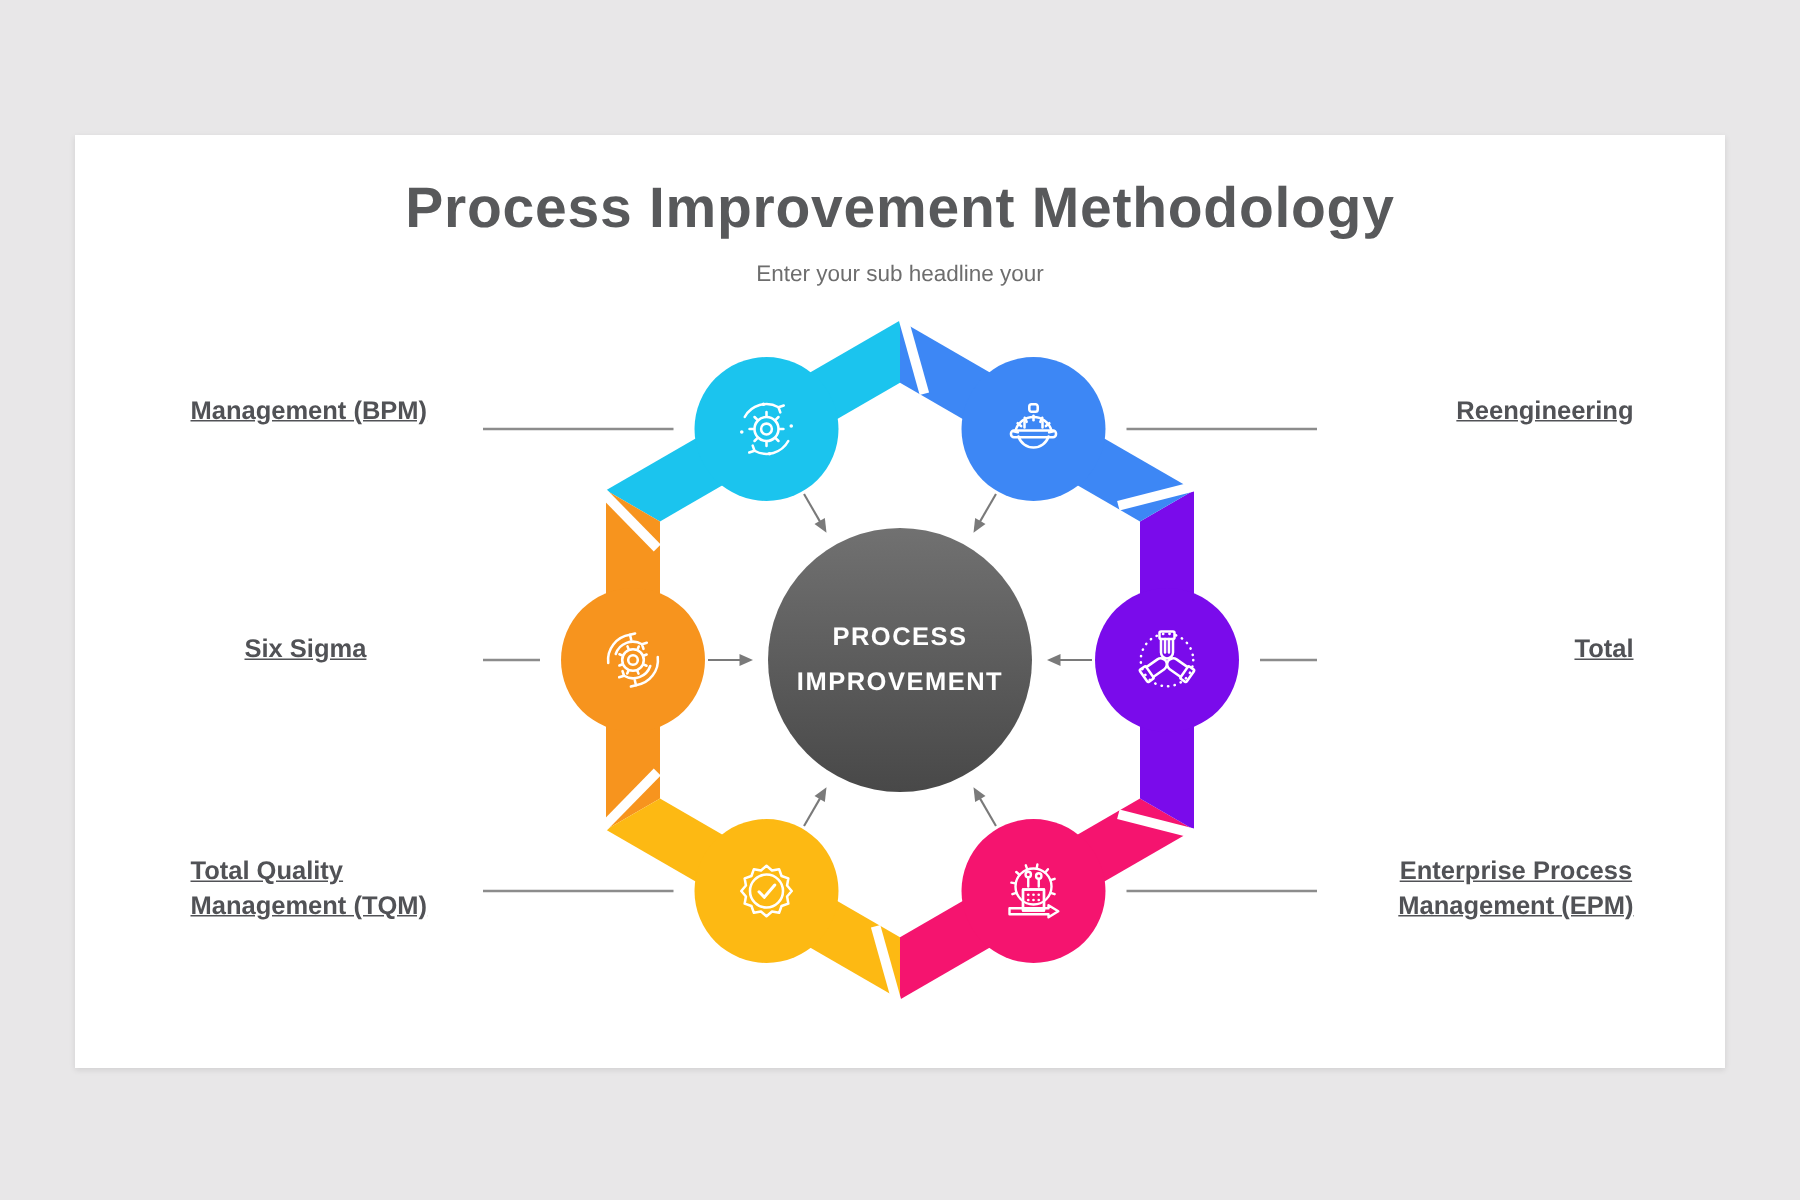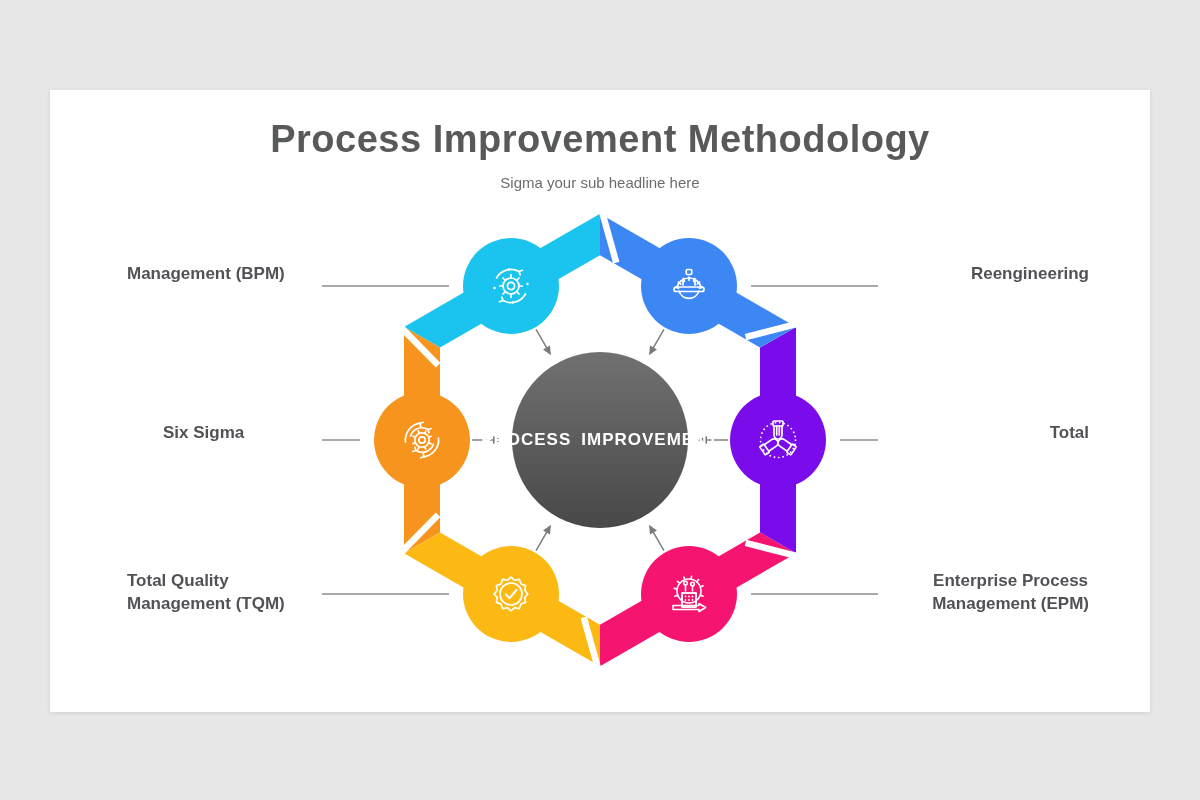--- a/index.html
+++ b/index.html
@@ -22,42 +22,42 @@
     font-size:15px;font-weight:400;color:#6d6d6d;
   }
   #band-svg{position:absolute;left:0;top:0;width:1100px;height:622px;}
   .node-circle{
     position:absolute;width:96px;height:96px;border-radius:50%;
     display:flex;align-items:center;justify-content:center;
   }
   .node-circle svg{display:block;}
   .center-circle{
     position:absolute;left:462px;top:262px;width:176px;height:176px;border-radius:50%;
-    display:flex;flex-direction:row;align-items:center;justify-content:center;
+    display:flex;flex-direction:column;align-items:center;justify-content:center;
     gap:10px;
   }
   .center-circle .ln{
     color:#fff;font-size:17px;font-weight:bold;letter-spacing:1px;text-align:center;
   }
   .node-label{
-    position:absolute;font-size:17px;font-weight:bold;color:#515256;line-height:23px;
+    position:absolute;font-size:17px;font-weight:bold;color:#515256;line-height:23px;text-decoration:underline;
   }
   .node-label.left{left:77px;text-align:left;}
   .node-label.right{right:61px;text-align:center;}
   .lbl-row1{top:172px;}
   .lbl-row2{top:331px;margin-left:36px;}
   .lbl-row3{top:479px;}
 </style>
 </head>
 <body>
 
 <div class="card">
 
   <div class="title">Process Improvement Methodology</div>
-  <div class="subtitle">Sigma your sub headline here</div>
+  <div class="subtitle">Enter your sub headline your</div>
 
   <svg id="band-svg">
       <polygon points="550.0,123.7 354.0,236.9 390.0,257.6 550.0,165.2" fill="#1bc4ee"></polygon>
       <polygon points="354.0,236.9 354.0,463.2 390.0,442.4 390.0,257.6" fill="#f7941e"></polygon>
       <polygon points="354.0,463.2 550.0,576.3 550.0,534.8 390.0,442.4" fill="#fdb913"></polygon>
       <polygon points="550.0,576.3 746.0,463.2 710.0,442.4 550.0,534.8" fill="#f5146f"></polygon>
       <polygon points="746.0,463.2 746.0,236.9 710.0,257.6 710.0,442.4" fill="#7a0beb"></polygon>
       <polygon points="746.0,236.9 550.0,123.7 550.0,165.2 710.0,257.6" fill="#3d87f5"></polygon>
       <line x1="550.2509346390169" y1="115.32222990247753" x2="566.2638618832458" y2="172.52608725510066" stroke="#ffffff" stroke-width="6.5"></line>
       <line x1="346.6376220725529" y1="232.87843072331694" x2="388.1711521122715" y2="275.3479611820826" stroke="#ffffff" stroke-width="6.5"></line>

